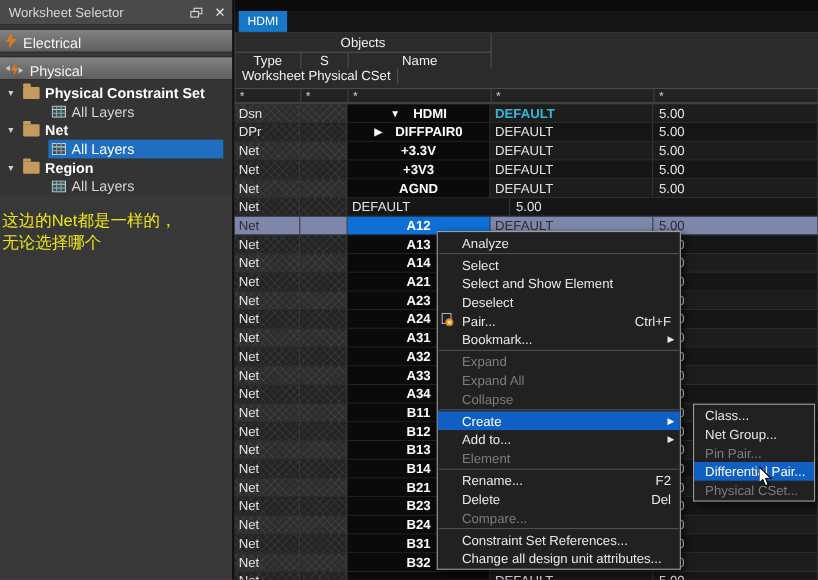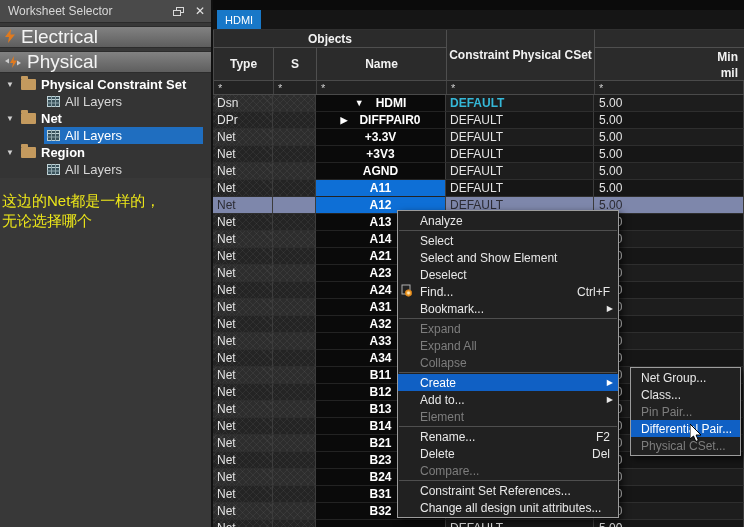--- a/index.html
+++ b/index.html
@@ -6,22 +6,22 @@
   html,body { width:744px; height:527px; overflow:hidden; background:#0f0f0f;
               font-family:"Liberation Sans", sans-serif; }
   .app { position:relative; width:744px; height:527px; background:#ec4899; }
 
   
   .main { position:absolute; left:213px; top:0; right:0; bottom:0; background:#101010; overflow:hidden; }
   .topstrip { height:10px; background:#0b0b0b; }
   .tabrow { height:20px; background:#151515; display:flex; align-items:flex-end; border-bottom:1px solid #303030; }
   .tab { margin-left:4px; height:19px; padding:0 8px; background:var(--tab-blue,#1878c8); color:#fff;
          font-size:11px; display:flex; align-items:center; }
-  .thead { display:flex; height:50px; background:#2b2b2b; color:#f2f2f2; font-weight:bold; font-size:12px;
-           border-left:1px solid #4a4a4a; }
+  .thead { display:flex; height:50px; background:#2b2b2b; color:#f2f2f2; font-weight:normal; font-size:12px;
+           border-left:1px solid #4a4a4a;flex-direction:column; }
   .hg-objects { width:233px; display:flex; flex-direction:column; }
   .h-objects { height:18px; display:flex; align-items:center; justify-content:center;
                border-bottom:1px solid #4f4f4f; border-right:1px solid #4f4f4f; }
   .h-cols { flex:1; display:flex; }
   .hc { display:flex; align-items:center; justify-content:center; border-right:1px solid #4f4f4f; }
   .hc.type { width:60px; } .hc.s { width:43px; } .hc.name { width:130px; }
   .hg-ref { width:148px; display:flex; align-items:center; justify-content:center; text-align:center;
             border-right:1px solid #4f4f4f; font-size:12px; }
   .hg-min { flex:1; display:flex; flex-direction:column; }
   .h-blank { height:18px; border-bottom:1px solid #4f4f4f; }
@@ -59,21 +59,21 @@
   .panel-title { height:23px; background:#4a4a4a; border-bottom:1px solid #2b2b2b;
                  display:flex; align-items:center; color:#d8d8d8; font-size:12px; }
   .panel-title .t { flex:1; padding-left:8px; }
   .wicon { width:22px; display:flex; align-items:center; justify-content:center; color:#e3e3e3;
            font-size:12px; cursor:default; }
   .floatbox { position:relative; width:11px; height:9px; }
   .floatbox .b1 { position:absolute; right:0; top:0; width:8px; height:6px; border:1px solid #d8d8d8; }
   .floatbox .b2 { position:absolute; left:0; bottom:0; width:8px; height:6px; border:1px solid #d8d8d8; background:#4a4a4a; }
   .secbar { margin-top:3px; height:22px; background:linear-gradient(#828282,#5e5e5e);
             border-top:1px solid #2c2c2c; border-bottom:1px solid #2c2c2c;
-            display:flex; align-items:center; gap:6px; padding-left:5px; color:#f4f4f4; font-size:19px; }
+            display:flex; align-items:flex-end; gap:6px; padding-left:5px; color:#f4f4f4; font-size:13px; }
   .tree { padding-top:3px; background:#343434; }
   .trow { height:17px; display:flex; align-items:center; gap:5px; color:#fff; font-size:13px; }
   .trow.folder { padding-left:6px; font-weight:bold; }
   .trow .tri { font-size:8px; color:#d0d0d0; width:10px; }
   .trow.leaf { margin-left:44px; margin-right:8px; padding-left:3px; color:#d6d6d6; font-weight:normal; }
   .trow.leaf.selected { background:var(--tree-selected,#1f6ec0); color:#fff; }
   .foldericon { width:15px; height:11px; background:#c49a5e; border-radius:1px; position:relative; }
   .foldericon:before { content:""; position:absolute; top:-3px; left:0; width:7px; height:3px;
                        background:#c49a5e; border-radius:1px 1px 0 0; }
   .annotation { margin-top:13px; padding-left:2px; font-size:15px; line-height:20px;
@@ -109,21 +109,21 @@
     </div>
     <div class="thead">
       <div class="hg-objects">
         <div class="h-objects">Objects</div>
         <div class="h-cols">
           <div class="hc type">Type</div>
           <div class="hc s">S</div>
           <div class="hc name">Name</div>
         </div>
       </div>
-      <div class="hg-ref">Constraint Physical CSet</div>
+      <div class="hg-ref">Worksheet Physical CSet</div>
       <div class="hg-min">
         <div class="h-blank"></div>
         <div class="h-min">Min</div>
         <div class="h-mil">mil</div>
       </div>
     </div>
     <div class="filterrow">
       <div class="fc f-type">*</div>
       <div class="fc f-s">*</div>
       <div class="fc f-name">*</div>
@@ -174,23 +174,20 @@
           <div class="c c-s hatch"></div>
           <div class="c c-name">
             <span>AGND</span>
           </div>
           <div class="c c-ref">DEFAULT</div>
           <div class="c c-min">5.00</div>
         </div>
         <div class="row r1">
           <div class="c c-type hatch">Net</div>
           <div class="c c-s hatch"></div>
-          <div class="c c-name sel">
-            <span>A11</span>
-          </div>
           <div class="c c-ref">DEFAULT</div>
           <div class="c c-min">5.00</div>
         </div>
         <div class="row r0 hlrow">
           <div class="c c-type hatch">Net</div>
           <div class="c c-s hatch"></div>
           <div class="c c-name sel">
             <span>A12</span>
           </div>
           <div class="c c-ref">DEFAULT</div>
@@ -465,21 +462,21 @@
       </div>
       <div class="mi">
         <span class="lbl">Deselect</span>
       </div>
       <div class="mi">
         <span class="micon"><svg width="14" height="14" viewBox="0 0 14 14">
             <rect x="2" y="1" width="8" height="9" fill="none" stroke="#b0b0b0"></rect>
             <circle cx="8.5" cy="9" r="3.2" fill="#f0a030" stroke="#c87818"></circle>
             <circle cx="8.5" cy="9" r="1.4" fill="#fde6b8"></circle>
           </svg></span>
-        <span class="lbl">Find...</span>
+        <span class="lbl">Pair...</span>
         <span class="sc">Ctrl+F</span>
       </div>
       <div class="mi">
         <span class="lbl">Bookmark...</span>
         <span class="subarrow">▶</span>
       </div>
       <div class="msep"></div>
       <div class="mi dis">
         <span class="lbl">Expand</span>
       </div>
@@ -517,24 +514,24 @@
       <div class="mi">
         <span class="lbl">Constraint Set References...</span>
       </div>
       <div class="mi">
         <span class="lbl">Change all design unit attributes...</span>
       </div>
     </div>
 
   <div class="menu" id="submenu">
       <div class="mi">
+        <span class="lbl">Class...</span>
+      </div>
+      <div class="mi">
         <span class="lbl">Net Group...</span>
-      </div>
-      <div class="mi">
-        <span class="lbl">Class...</span>
       </div>
       <div class="mi dis">
         <span class="lbl">Pin Pair...</span>
       </div>
       <div class="mi hl">
         <span class="lbl">Differential Pair...</span>
       </div>
       <div class="mi dis">
         <span class="lbl">Physical CSet...</span>
       </div>

